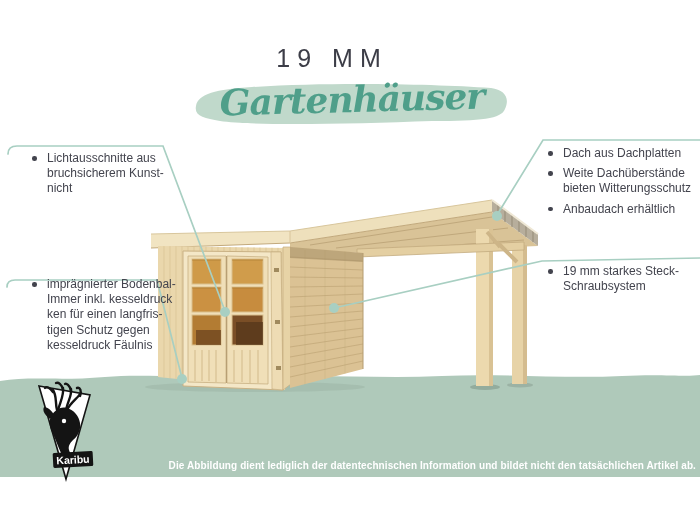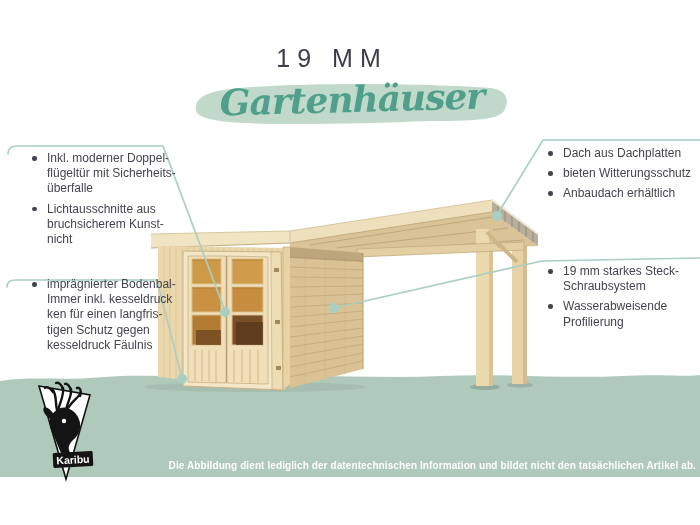--- a/index.html
+++ b/index.html
@@ -183,25 +183,20 @@
     <svg class="headline-brush" width="320" height="54" viewBox="0 0 320 54">
       <path d="M4,30 C6,18 24,13 60,11 C140,6 240,8 299,12 C313,14 318,22 313,33
                C309,43 290,45 240,45 C160,48 60,50 28,45 C12,42 2,40 4,30 Z" fill="#c0d9cb"></path>
     </svg>
     <div class="headline-text">Gartenhäuser</div>
   </div>
 
   <div class="features fl1">
     <ul>
       <li>
-        <span class="ln">Inkl. moderner Doppel-</span>
-        <span class="ln">flügeltür mit Sicherheits-</span>
-        <span class="ln">überfalle</span>
-      </li>
-      <li>
         <span class="ln">Lichtausschnitte aus</span>
         <span class="ln">bruchsicherem Kunst-</span>
         <span class="ln">nicht</span>
       </li>
     </ul>
   </div>
 
   <div class="features fl2">
     <ul>
       <li>
@@ -213,36 +208,33 @@
       </li>
     </ul>
   </div>
 
   <div class="features fr1">
     <ul>
       <li>
         <span class="ln">Dach aus Dachplatten</span>
       </li>
       <li>
+        <span class="ln">Weite Dachüberstände</span>
         <span class="ln">bieten Witterungsschutz</span>
       </li>
       <li>
         <span class="ln">Anbaudach erhältlich</span>
       </li>
     </ul>
   </div>
 
   <div class="features fr2">
     <ul>
       <li>
         <span class="ln">19 mm starkes Steck-</span>
         <span class="ln">Schraubsystem</span>
       </li>
-      <li>
-        <span class="ln">Wasserabweisende</span>
-        <span class="ln">Profilierung</span>
-      </li>
     </ul>
   </div>
 
   <div class="disclaimer">Die Abbildung dient lediglich der datentechnischen Information und bildet nicht den tatsächlichen Artikel ab.</div>
 
 </div>
 
 </body></html>

